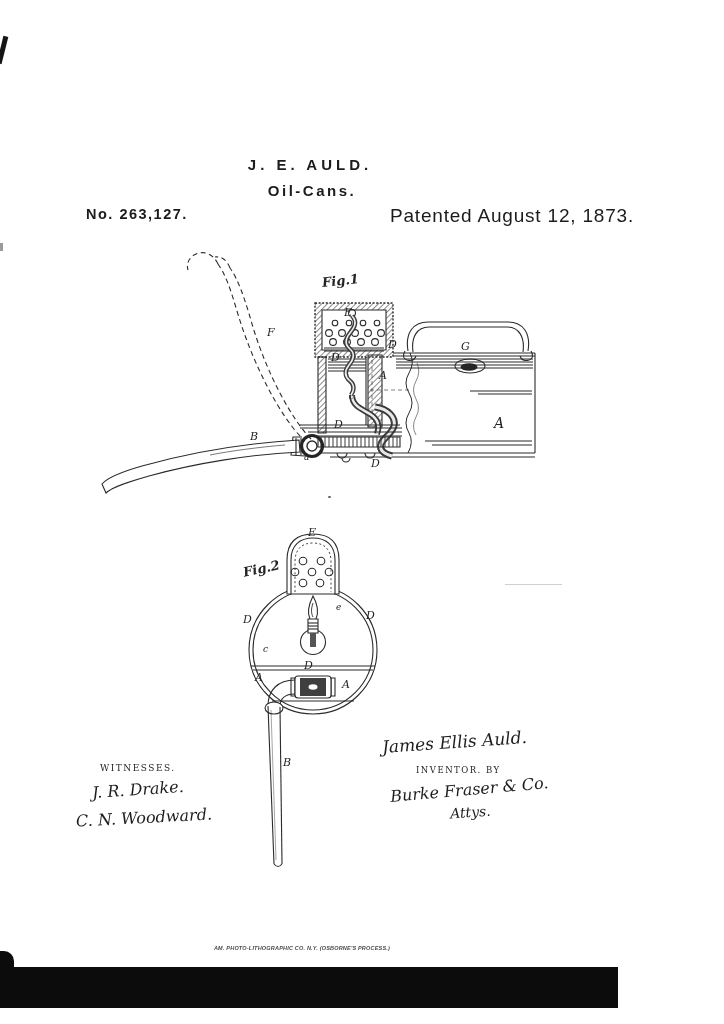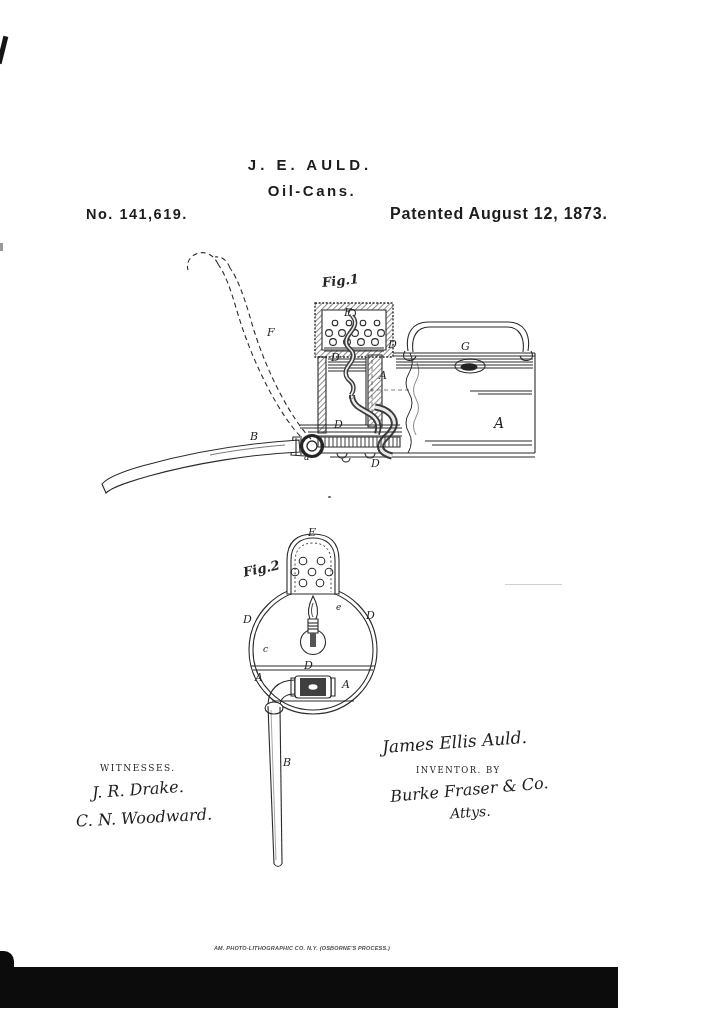--- a/index.html
+++ b/index.html
@@ -7,21 +7,21 @@
     position:relative; width:724px; height:1024px; background:#ffffff;
     overflow:hidden; font-family:"Liberation Sans", sans-serif; color:#1c1c1c;
   }
   
   .hdr{position:absolute; white-space:nowrap;}
   #applicant{left:210px; top:156px; width:200px; text-align:center;
     font-size:15px; font-weight:700; letter-spacing:4px;}
   #invtitle{left:212px; top:182px; width:200px; text-align:center;
     font-size:15px; font-weight:700; letter-spacing:2.5px;}
   #patnum{left:86px; top:206px; font-size:14.5px; font-weight:700; letter-spacing:1.5px;}
-  #patdate{left:390px; top:205px; font-size:16px; font-weight:700; letter-spacing:0.8px;}
+  #patdate{left:390px; top:205px; font-size:19px; font-weight:400; letter-spacing:0.8px;}
   
   .lbl{position:absolute; font-family:"DejaVu Serif", serif; font-style:italic;
     font-size:11px; color:#232323; line-height:1; white-space:nowrap;}
   .cap{font-size:13px; font-weight:700;}
   
   .hand{position:absolute; font-family:"DejaVu Serif", serif; font-style:italic;
     color:#1d1d1d; white-space:nowrap; line-height:1;}
   .handcaps{position:absolute; font-family:"DejaVu Serif", serif; 
     color:#242424; white-space:nowrap; line-height:1; letter-spacing:1.5px;}
   
@@ -33,21 +33,21 @@
   svg{position:absolute; overflow:visible;}
   svg *{vector-effect:non-scaling-stroke;}
 </style>
 </head>
 <body>
 
 <div id="page">
 
   <div class="hdr" id="invtitle">Oil-Cans.</div>
   <div class="hdr" id="applicant">J. E. AULD.</div>
-  <div class="hdr" id="patnum">No. 141,619.</div>
+  <div class="hdr" id="patnum">No. 263,127.</div>
   <div class="hdr" id="patdate">Patented August 12, 1873.</div>
 
   <svg style="left:80px; top:245px;" width="510" height="255" viewBox="0 0 510 255" fill="none" stroke="#2b2b2b" stroke-width="1.1">
     <defs>
       <pattern id="h1" width="4" height="4" patternUnits="userSpaceOnUse" patternTransform="rotate(45)">
         <line x1="0" y1="0" x2="0" y2="4" stroke="#3a3a3a" stroke-width="1.2"></line>
       </pattern>
       <pattern id="r1" width="4" height="12" patternUnits="userSpaceOnUse">
         <line x1="1" y1="0" x2="1" y2="12" stroke="#3a3a3a" stroke-width="1"></line>
       </pattern>

